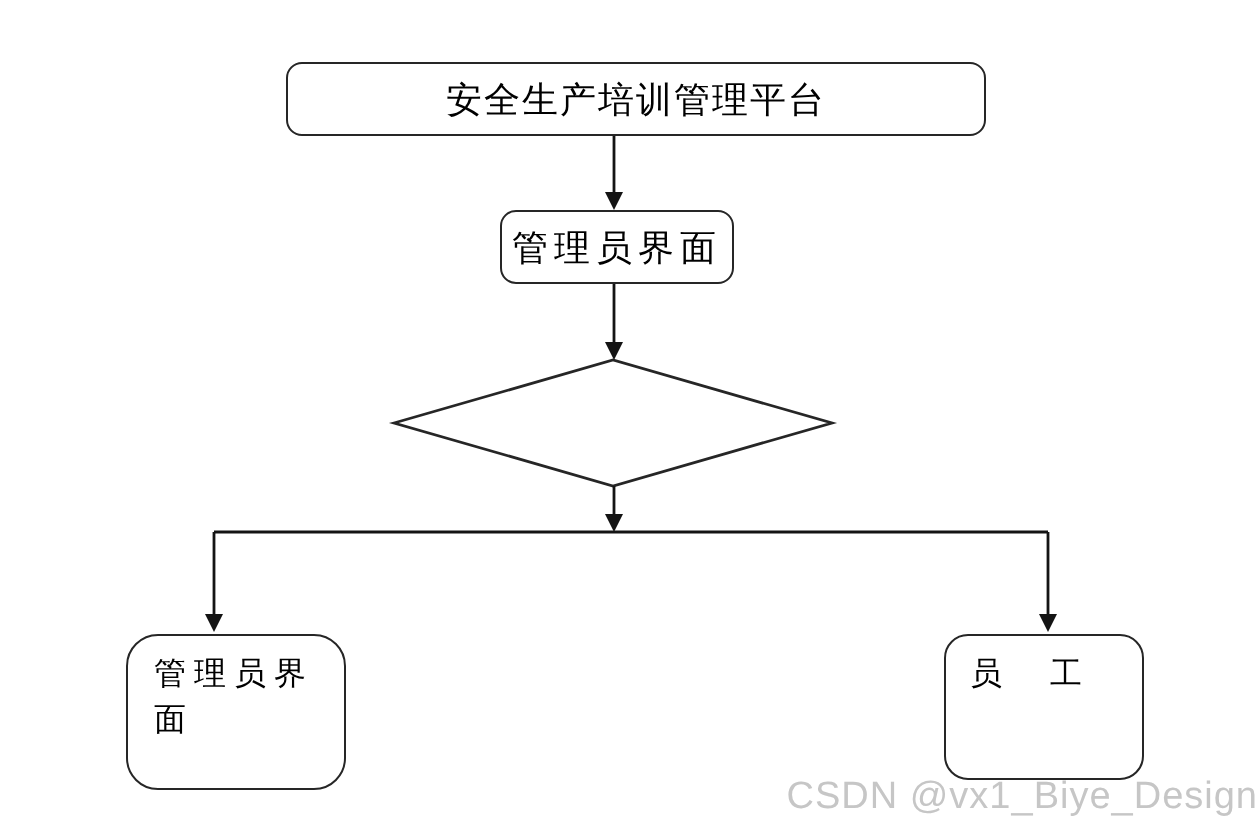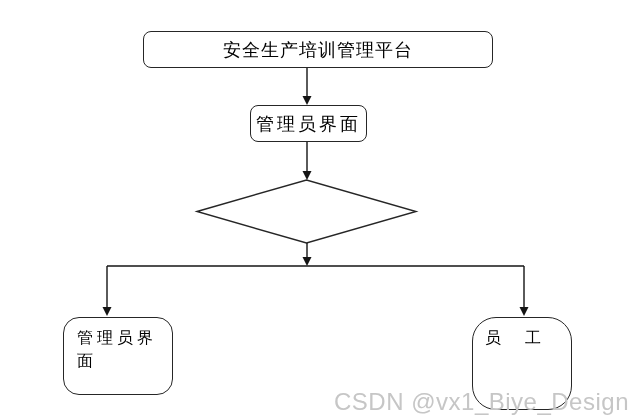--- a/index.html
+++ b/index.html
@@ -75,33 +75,33 @@
     left: 63px; top: 317px;
     width: 110px; height: 78px;
     border-radius: 16px;
     font-size: 16px;
     letter-spacing: 4px;
     line-height: 23px;
     padding: 8px 0 0 13px;
   }
   #node-employee {
     left: 472px; top: 317px;
-    width: 100px; height: 93px;
-    border-radius: 24px;
+    width: 100px; height: 73px;
+    border-radius: 12px;
     font-size: 16px;
     letter-spacing: 4px;
     line-height: 23px;
     padding: 8px 0 0 12px;
   }
   #watermark {
     position: absolute;
     right: 1px;
     top: 388px;
     font-family: "Liberation Sans", "DejaVu Sans", sans-serif;
-    font-size: 24px;
+    font-size: 19px;
     letter-spacing: 0.5px;
     color: var(--watermark, #c6c6c6);
     white-space: nowrap;
   }
 </style>
 </head>
 <body>
 
 <div id="stage">
 

